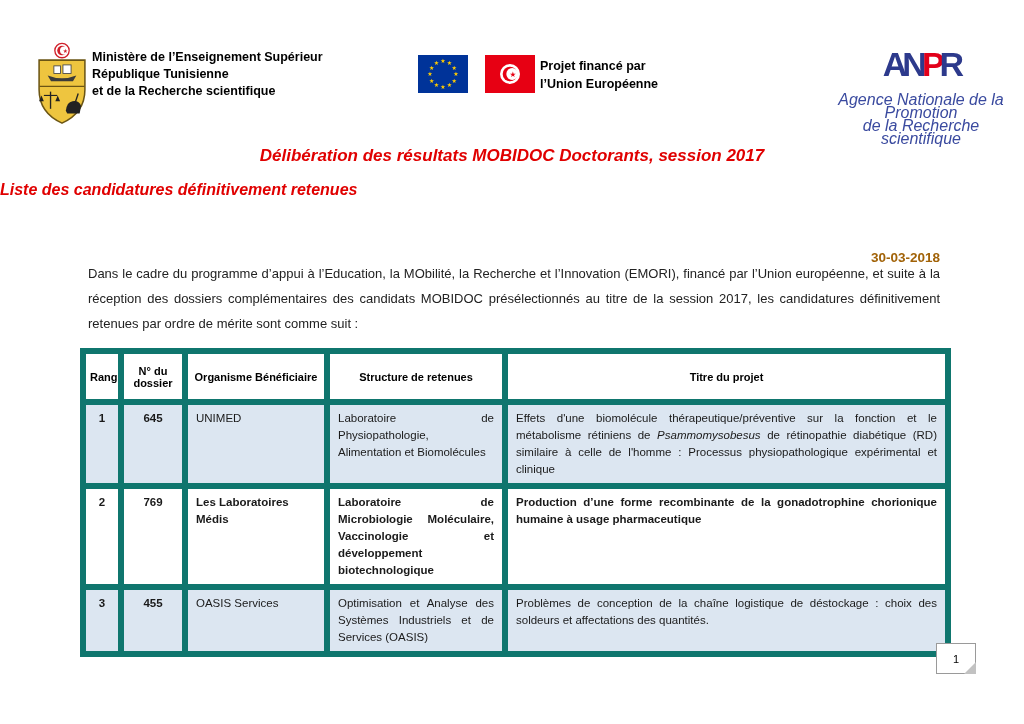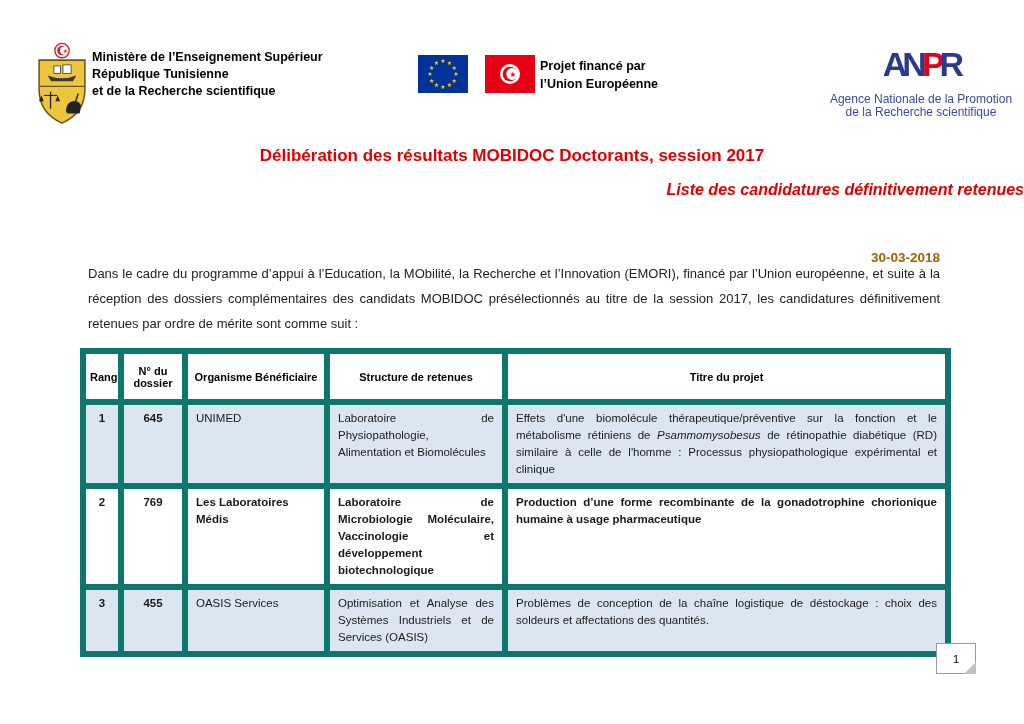--- a/index.html
+++ b/index.html
@@ -14,25 +14,25 @@
   .coat { left:33px; top:42px; }
   .flags { left:418px; top:55px; display:flex; align-items:flex-start; }
   .flag { display:block; }
   .flag + .flag { margin-left:17px; }
   .funding-text { left:540px; top:57px; font-size:12.5px; font-weight:bold; line-height:18px; color:#000; }
 
   .anpr { left:826px; top:36px; width:190px; text-align:center; }
   .anpr-word { font-size:34px; line-height:56px; font-weight:bold; letter-spacing:-5px; font-family:"Liberation Sans",sans-serif; }
   .anpr-word .blue { color:#2d3a8c; }
   .anpr-word .red  { color:#e2001a; }
-  .anpr-sub { font-size:12px; line-height:13px; color:#3a4a9f; margin-top:1px; }
+  .anpr-sub { font-size:16px; line-height:13px; color:#3a4a9f; margin-top:1px;font-style:italic; }
 
   
-  .doc-title1 { left:0; top:146px; width:1024px; text-align:center; font-size:17px; font-weight:bold; color:#e00000; }
-  .doc-title2 { left:0; top:181px; width:1024px; text-align:right; font-size:16px; font-weight:bold; font-style:italic; color:#e00000; }
+  .doc-title1 { left:0; top:146px; width:1024px; text-align:center; font-size:17px; font-weight:bold; font-style:italic; color:#e00000; }
+  .doc-title2 { left:0; top:181px; width:1024px; text-align:left; font-size:16px; font-weight:bold; font-style:italic; color:#e00000; }
   .doc-date   { right:84px; top:214px; font-size:13.5px; font-weight:bold; color:#a16207;margin-top:36px; }
 
   
   .intro { left:88px; top:261px; width:852px; font-size:13px; line-height:25px; text-align:justify; color:#222; }
 
   
   .tbl-wrap { left:80px; top:348px; }
   table.results { border-collapse:collapse; width:865px; table-layout:fixed; }
   table.results th, table.results td { border:6px solid #0f766e; }
   table.results th {

